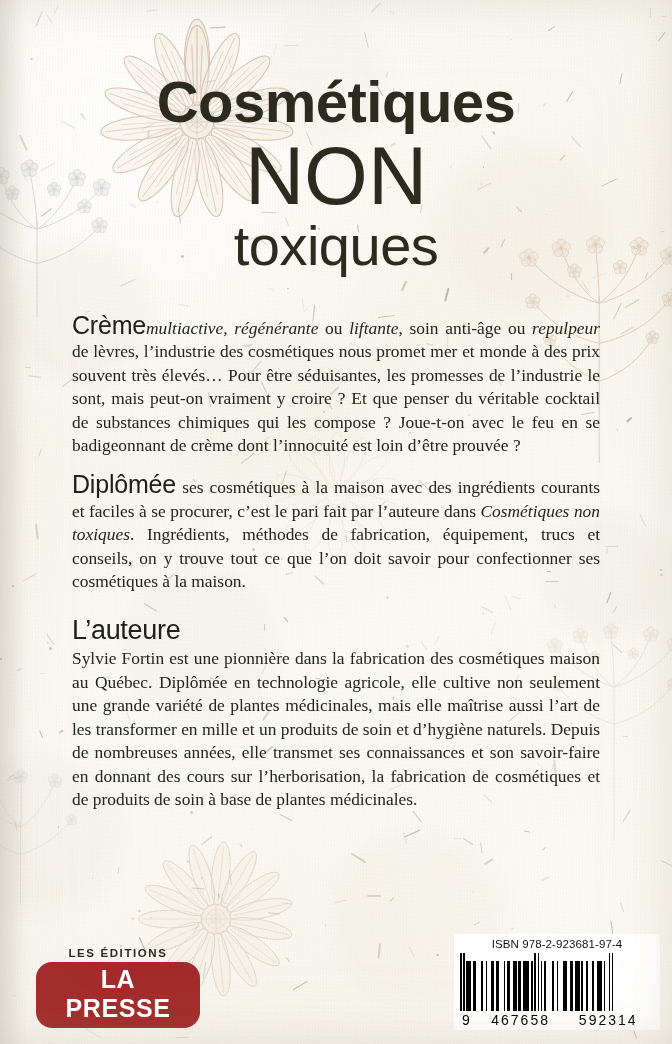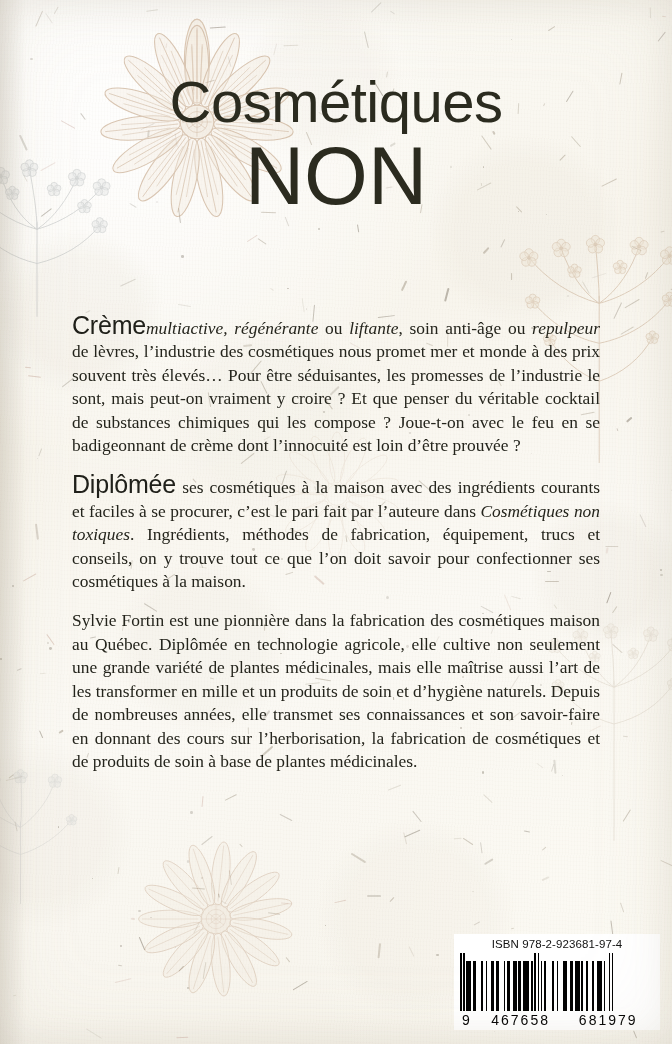--- a/index.html
+++ b/index.html
@@ -79,21 +79,21 @@
     position: absolute;
     left: 0; right: 0; top: 72px;
     text-align: center;
     color: #2b2b1f;
   }
   .title-l1 {
     font-family: "Liberation Sans", sans-serif;
     font-size: 58px;
     line-height: 1.02;
     letter-spacing: -0.5px;
-    font-weight: 400;
+    font-weight: 700;
   }
   .title-l2 {
     font-family: "Liberation Sans", sans-serif;
     font-size: 82px;
     line-height: 1.05;
     letter-spacing: 0px;
     font-weight: 400;
     margin-top: 2px;
   }
   .title-l3 {
@@ -1070,35 +1070,41 @@
             <ellipse cx="100" cy="50" rx="10" ry="34"></ellipse>
           </g>
         <circle cx="100" cy="100" r="14"></circle>
       </g>
     </svg>
   </div>
 
   <div class="title-block" style="color: rgb(43, 43, 31);">
     <div class="title-l1">Cosmétiques</div>
     <div class="title-l2">NON</div>
+    <div class="title-l3">toxiques</div>
   </div>
 
   <div class="copy">
 
     <p class="para">
       <span class="lead">Crème</span><span><em>multiactive, régénérante</em> ou <em>liftante</em>, soin anti-âge ou <em>repulpeur</em> de lèvres, l’industrie des cosmétiques nous promet mer et monde à des prix souvent très élevés… Pour être séduisantes, les promesses de l’industrie le sont, mais peut-on vraiment y croire ? Et que penser du véritable cocktail de substances chimiques qui les compose ? Joue-t-on avec le feu en se badigeonnant de crème dont l’innocuité est loin d’être prouvée ?</span>
     </p>
 
     <p class="para">
       <span class="lead">Diplômée</span> <span>ses cosmétiques à la maison avec des ingrédients courants et faciles à se procurer, c’est le pari fait par l’auteure dans <em>Cosmétiques non toxiques</em>. Ingrédients, méthodes de fabrication, équipement, trucs et conseils, on y trouve tout ce que l’on doit savoir pour confectionner ses cosmétiques à la maison.</span>
     </p>
 
+    <div class="section-head">L’auteure</div>
     <p class="para">Sylvie Fortin est une pionnière dans la fabrication des cosmétiques maison au Québec. Diplômée en technologie agricole, elle cultive non seulement une grande variété de plantes médicinales, mais elle maîtrise aussi l’art de les transformer en mille et un produits de soin et d’hygiène naturels. Depuis de nombreuses années, elle transmet ses connaissances et son savoir-faire en donnant des cours sur l’herborisation, la fabrication de cosmétiques et de produits de soin à base de plantes médicinales.</p>
   </div>
 
+  <div class="publisher">
+    <div class="pub-top">LES ÉDITIONS</div>
+    <div class="pub-pill" style="background: rgb(163, 43, 43);">LA PRESSE</div>
+  </div>
 
   <div class="barcode-wrap">
     <div class="isbn-text">ISBN 978-2-923681-97-4</div>
     <div class="bars" id="bars">
         <div class="bar" style="width:1.62px;height:58px;"></div>
         <div class="bar-sp" style="width:1.62px;height:58px;"></div>
         <div class="bar" style="width:1.62px;height:58px;"></div>
         <div class="bar-sp" style="width:1.62px;height:50px;"></div>
         <div class="bar" style="width:4.86px;height:50px;"></div>
         <div class="bar-sp" style="width:1.62px;height:50px;"></div>
@@ -1152,19 +1158,19 @@
         <div class="bar-sp" style="width:1.62px;height:50px;"></div>
         <div class="bar" style="width:1.62px;height:50px;"></div>
         <div class="bar-sp" style="width:3.24px;height:50px;"></div>
         <div class="bar" style="width:1.62px;height:58px;"></div>
         <div class="bar-sp" style="width:1.62px;height:58px;"></div>
         <div class="bar" style="width:1.62px;height:58px;"></div>
       </div>
     <div class="barcode-digits">
       <span class="bd-lead">9</span>
       <span class="bd-group">467658</span>
-      <span class="bd-group">681979</span>
+      <span class="bd-group">592314</span>
     </div>
   </div>
 
   <div class="edge-shade"></div>
   <div class="spine-shade"></div>
 </div>
 
 </body></html>

